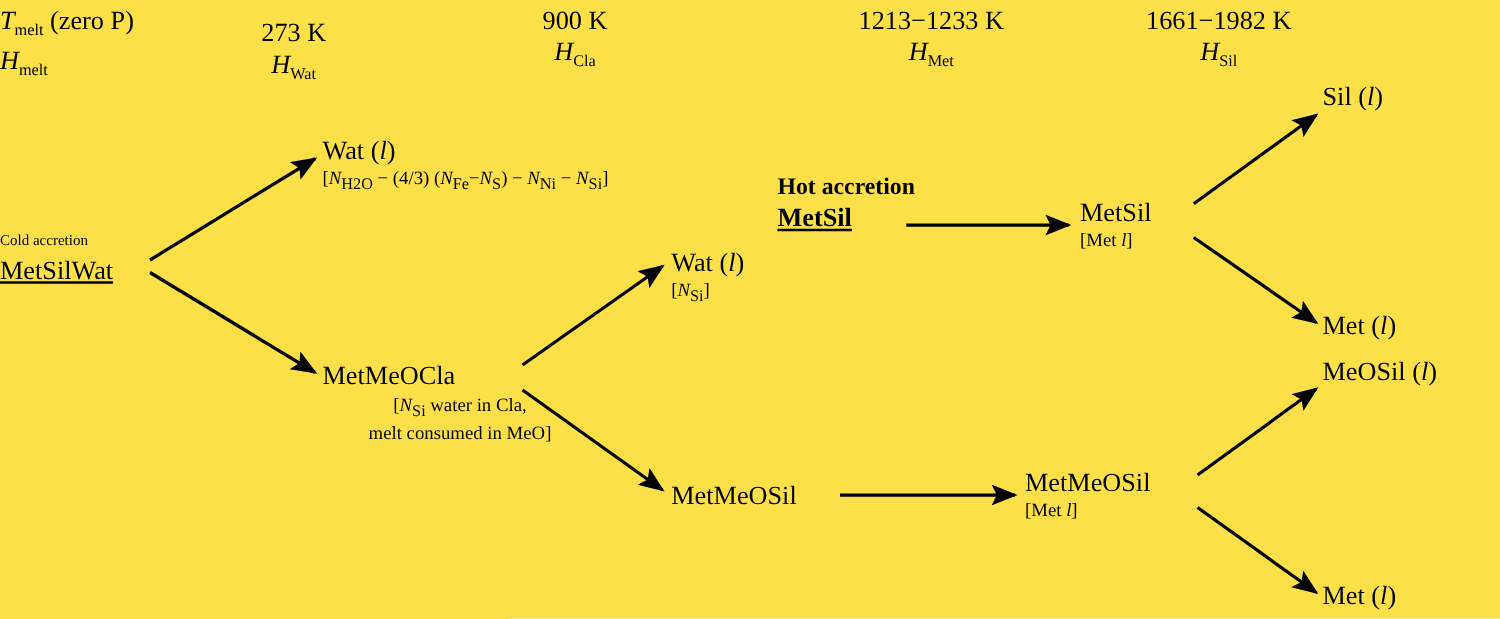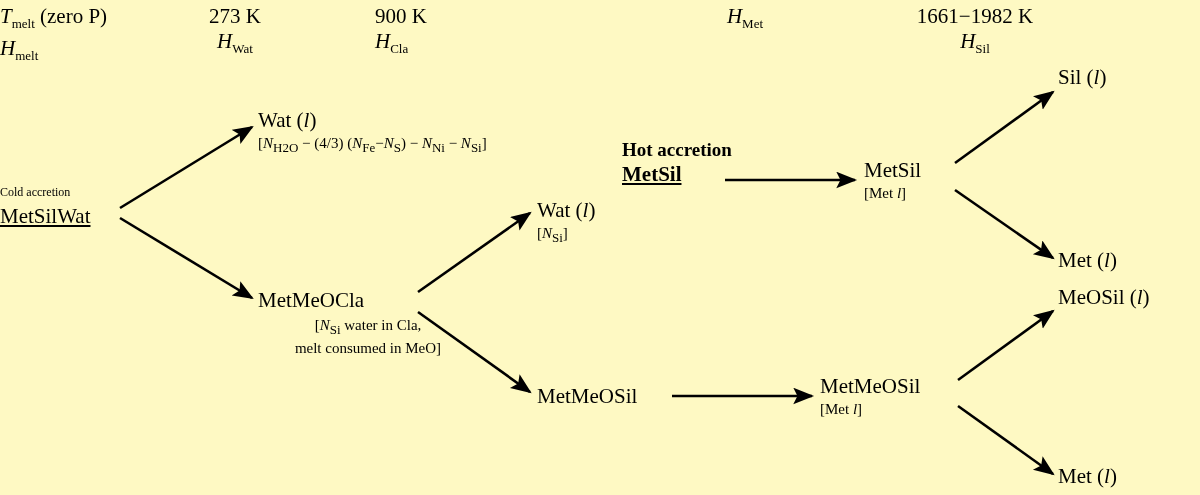--- a/index.html
+++ b/index.html
@@ -4,21 +4,21 @@
 <style>
   html, body {
     margin: 0;
     padding: 0;
     background: #ffffff;
   }
   #stage {
     position: relative;
     width: 1200px;
     height: 495px;
-    background: #fef9c3;
+    background: #fde047;
     font-family: "Liberation Serif", serif;
     color: #000000;
     overflow: hidden;
   }
   .node {
     position: absolute;
     white-space: nowrap;
   }
   .hdr {
     position: absolute;
@@ -51,31 +51,32 @@
 </head>
 <body>
 
 <div id="stage">
 
   <div class="hdr" style="left:0px; top:4px; width:180px; text-align:left;">
     <div class="l1"><span class="it">T</span><span class="sub">melt</span> (zero P)</div>
     <div class="l2"><span class="it">H</span><span class="sub plain">melt</span></div>
   </div>
 
-  <div class="hdr" style="left:150px; top:4px; width:170px; text-align:center;">
+  <div class="hdr" style="left:150px; top:14px; width:170px; text-align:center;">
     <div class="l1">273 K</div>
     <div class="l2"><span class="it">H</span><span class="sub plain">Wat</span></div>
   </div>
 
-  <div class="hdr" style="left:375px; top:4px; width:170px; text-align:left;">
+  <div class="hdr" style="left:375px; top:4px; width:170px; text-align:center;">
     <div class="l1">900 K</div>
     <div class="l2"><span class="it">H</span><span class="sub plain">Cla</span></div>
   </div>
 
   <div class="hdr" style="left:645px; top:4px; width:200px; text-align:center;">
+    <div class="l1">1213−1233 K</div>
     <div class="l2"><span class="it">H</span><span class="sub plain">Met</span></div>
   </div>
 
   <div class="hdr" style="left:875px; top:4px; width:200px; text-align:center;">
     <div class="l1">1661−1982 K</div>
     <div class="l2"><span class="it">H</span><span class="sub plain">Sil</span></div>
   </div>
 
   <svg class="arrows" viewBox="0 0 1200 495">
     <defs>

